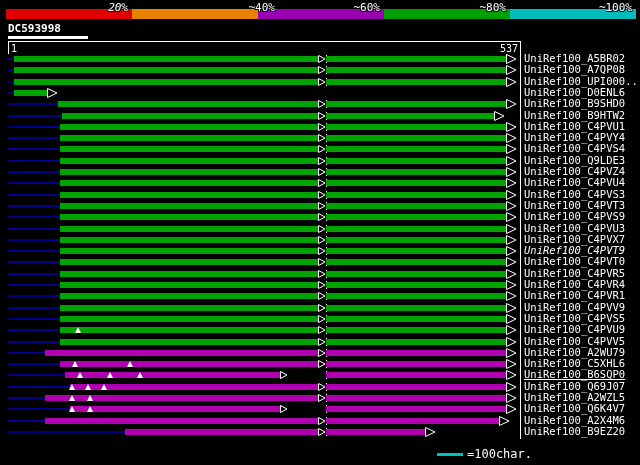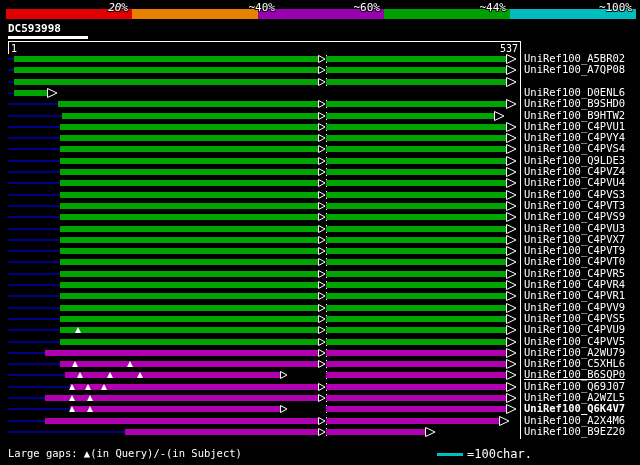--- a/index.html
+++ b/index.html
@@ -44,21 +44,21 @@
       <div class="ck-seg" style="background: rgb(224, 0, 0);"></div>
       <div class="ck-seg" style="background: rgb(232, 128, 0);"></div>
       <div class="ck-seg" style="background: rgb(152, 0, 176);"></div>
       <div class="ck-seg" style="background: rgb(0, 160, 0);"></div>
       <div class="ck-seg" style="background: rgb(0, 188, 188);"></div>
     </div>
   <div class="ck-labels">
       <div class="ck-label" style="left: calc(20% - 4px); font-style: italic;">20%</div>
       <div class="ck-label" style="left: calc(40% - 4px); margin-left: 21px;">~40%</div>
       <div class="ck-label" style="left: calc(60% - 4px);">~60%</div>
-      <div class="ck-label" style="left: calc(80% - 4px);">~44%</div>
+      <div class="ck-label" style="left: calc(80% - 4px);">~80%</div>
       <div class="ck-label" style="left: calc(100% - 4px);">~100%</div>
     </div>
 
   <div class="query-name">DC593998</div>
   <div class="query-underline"></div>
 
   <div class="ruler">
     <span class="ruler-start">1</span>
     <span class="ruler-end">537</span>
   </div>
@@ -409,50 +409,50 @@
       </svg>
       <div class="tick" style="left: 318px; top: 373.9px;"></div>
       <div class="bar" style="left: 318px; width: 100px; top: 374.9px; background: rgb(176, 0, 176);"></div>
       <svg width="11" height="10" class="arrowglyph" style="position: absolute; left: 417px; top: 372.9px;">
         <polygon points="0.5,0.5 10,5 0.5,9.5" fill="#000" stroke="#fff" stroke-width="1"></polygon>
       </svg>
     </div>
   <div class="labels-col">
       <div class="row-label" style="top: -1px;">UniRef100_A5BR02</div>
       <div class="row-label" style="top: 10.3px;">UniRef100_A7QP08</div>
+      <div class="row-label" style="top: 21.6px;">UniRef100_UPI000..</div>
       <div class="row-label" style="top: 32.9px;">UniRef100_D0ENL6</div>
       <div class="row-label" style="top: 44.2px;">UniRef100_B9SHD0</div>
       <div class="row-label" style="top: 55.5px;">UniRef100_B9HTW2</div>
       <div class="row-label" style="top: 66.8px;">UniRef100_C4PVU1</div>
       <div class="row-label" style="top: 78.1px;">UniRef100_C4PVY4</div>
       <div class="row-label" style="top: 89.4px;">UniRef100_C4PVS4</div>
       <div class="row-label" style="top: 100.7px;">UniRef100_Q9LDE3</div>
       <div class="row-label" style="top: 112px;">UniRef100_C4PVZ4</div>
       <div class="row-label" style="top: 123.3px;">UniRef100_C4PVU4</div>
       <div class="row-label" style="top: 134.6px;">UniRef100_C4PVS3</div>
       <div class="row-label" style="top: 145.9px;">UniRef100_C4PVT3</div>
       <div class="row-label" style="top: 157.2px;">UniRef100_C4PVS9</div>
       <div class="row-label" style="top: 168.5px;">UniRef100_C4PVU3</div>
       <div class="row-label" style="top: 179.8px;">UniRef100_C4PVX7</div>
-      <div class="row-label" style="top: 191.1px;">UniRef100_C4PVT9</div>
+      <div class="row-label" style="top: 191.1px; font-style: italic;">UniRef100_C4PVT9</div>
       <div class="row-label" style="top: 202.4px;">UniRef100_C4PVT0</div>
       <div class="row-label" style="top: 213.7px;">UniRef100_C4PVR5</div>
       <div class="row-label" style="top: 225px;">UniRef100_C4PVR4</div>
       <div class="row-label" style="top: 236.3px;">UniRef100_C4PVR1</div>
       <div class="row-label" style="top: 247.6px;">UniRef100_C4PVV9</div>
       <div class="row-label" style="top: 258.9px;">UniRef100_C4PVS5</div>
       <div class="row-label" style="top: 270.2px;">UniRef100_C4PVU9</div>
       <div class="row-label" style="top: 281.5px;">UniRef100_C4PVV5</div>
       <div class="row-label" style="top: 292.8px;">UniRef100_A2WU79</div>
       <div class="row-label" style="top: 304.1px;">UniRef100_C5XHL6</div>
       <div class="row-label" style="top: 315.4px; text-decoration: underline;">UniRef100_B6SQP0</div>
       <div class="row-label" style="top: 326.7px;">UniRef100_Q69J07</div>
       <div class="row-label" style="top: 338px;">UniRef100_A2WZL5</div>
-      <div class="row-label" style="top: 349.3px; font-weight: bold;">UniRef100_Q6K4V7</div>
+      <div class="row-label" style="top: 349.3px;">UniRef100_Q6K4V7</div>
       <div class="row-label" style="top: 360.6px;">UniRef100_A2X4M6</div>
       <div class="row-label" style="top: 371.9px;">UniRef100_B9EZ20</div>
     </div>
 
-  <div class="legend-gaps">Large gaps: ▲(in Query)/-(in Subject)</div>
   <div class="scale-line" style="background: rgb(0, 192, 192);"></div>
   <div class="scale-text">=100char.</div>
 
 </div>
 
 </body></html>

